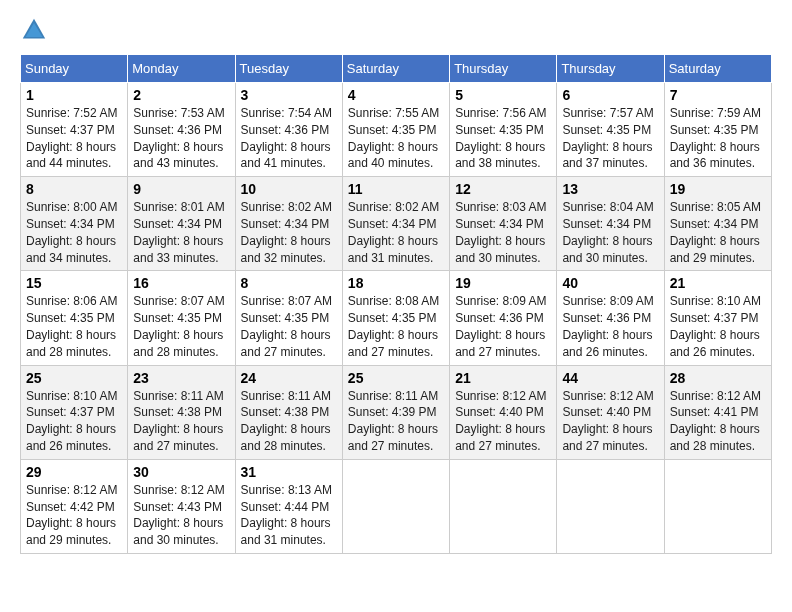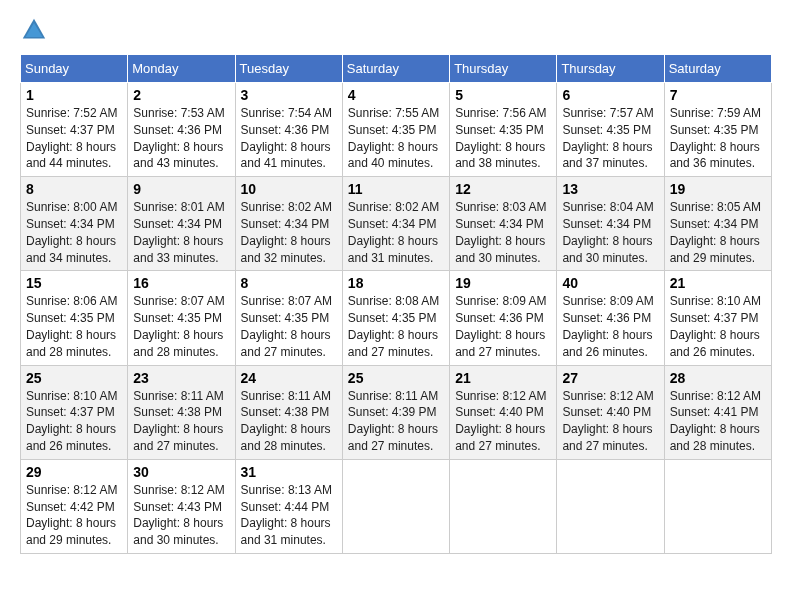--- a/index.html
+++ b/index.html
@@ -221,21 +221,21 @@
       </td>
         <td>
         <span class="day-number">25</span>
         <span class="day-info">Sunrise: 8:11 AM<br>Sunset: 4:39 PM<br>Daylight: 8 hours and 27 minutes.</span>
       </td>
         <td>
         <span class="day-number">21</span>
         <span class="day-info">Sunrise: 8:12 AM<br>Sunset: 4:40 PM<br>Daylight: 8 hours and 27 minutes.</span>
       </td>
         <td>
-        <span class="day-number">27</span>
+        <span class="day-number">44</span>
         <span class="day-info">Sunrise: 8:12 AM<br>Sunset: 4:40 PM<br>Daylight: 8 hours and 27 minutes.</span>
       </td>
         <td>
         <span class="day-number">28</span>
         <span class="day-info">Sunrise: 8:12 AM<br>Sunset: 4:41 PM<br>Daylight: 8 hours and 28 minutes.</span>
       </td>
       </tr>
       <tr>
         <td>
         <span class="day-number">29</span>

